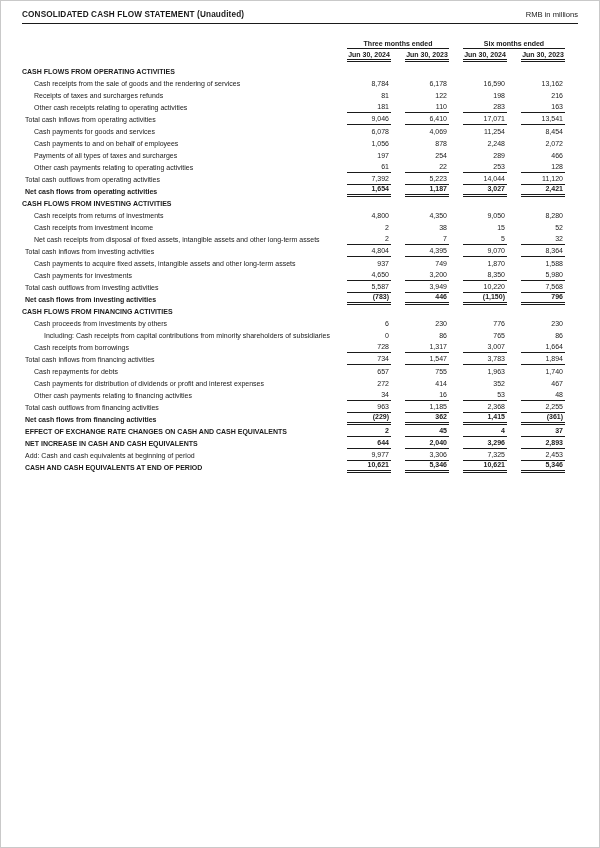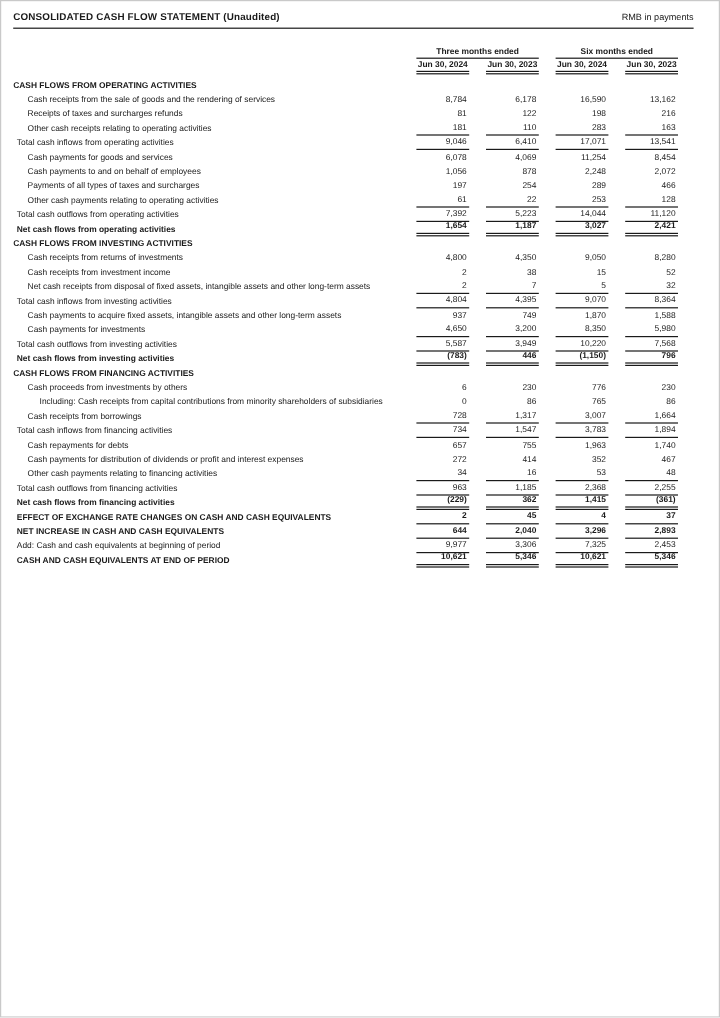--- a/index.html
+++ b/index.html
@@ -3,21 +3,21 @@
 <meta charset="utf-8">
 <style>
   html,body { margin:0; padding:0; background:#e9e9e9; }
   .page {
     position:relative;
     width:600px; height:848px;
     margin:0 auto;
     background:#ffffff;
     border:1px solid #c9c9c9;
     box-sizing:border-box;
-    padding:9px 21px 0 10px;
+    padding:9px 21px 0 21px;
     font-family:"Liberation Sans", sans-serif;
     color:#1a1a1a;
   }
   .titlebar {
     display:flex; justify-content:space-between; align-items:baseline;
     border-bottom:1.6px solid #1a1a1a;
     padding-bottom:4px;
   }
   .title { font-size:8.2px; font-weight:bold; letter-spacing:0.15px; }
   .unit  { font-size:7.6px; }
@@ -65,21 +65,21 @@
   .rule-s { border-bottom:1px solid #1a1a1a; }
   .rule-d { border-bottom:3px double #1a1a1a; }
 </style>
 </head>
 <body>
 
 <div class="page">
 
   <div class="titlebar">
     <span class="title">CONSOLIDATED CASH FLOW STATEMENT (Unaudited)</span>
-    <span class="unit">RMB in payments</span>
+    <span class="unit">RMB in millions</span>
   </div>
 
   <div class="colgroups" id="colgroups">
       <div class="group">Three months ended</div>
       <div class="group">Six months ended</div>
     </div>
 
   <div class="dates" id="dates">
       <div class="date">Jun 30, 2024</div>
       <div class="date">Jun 30, 2023</div>

